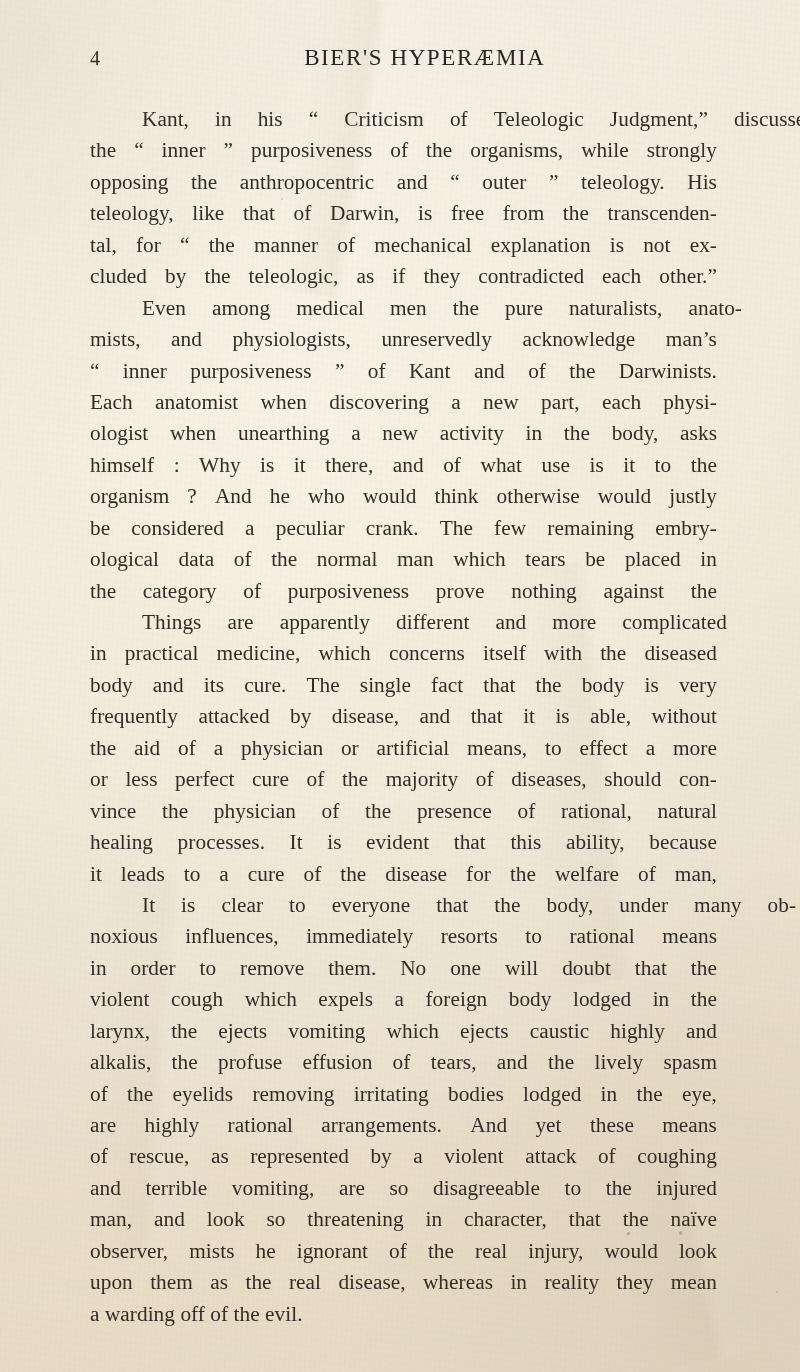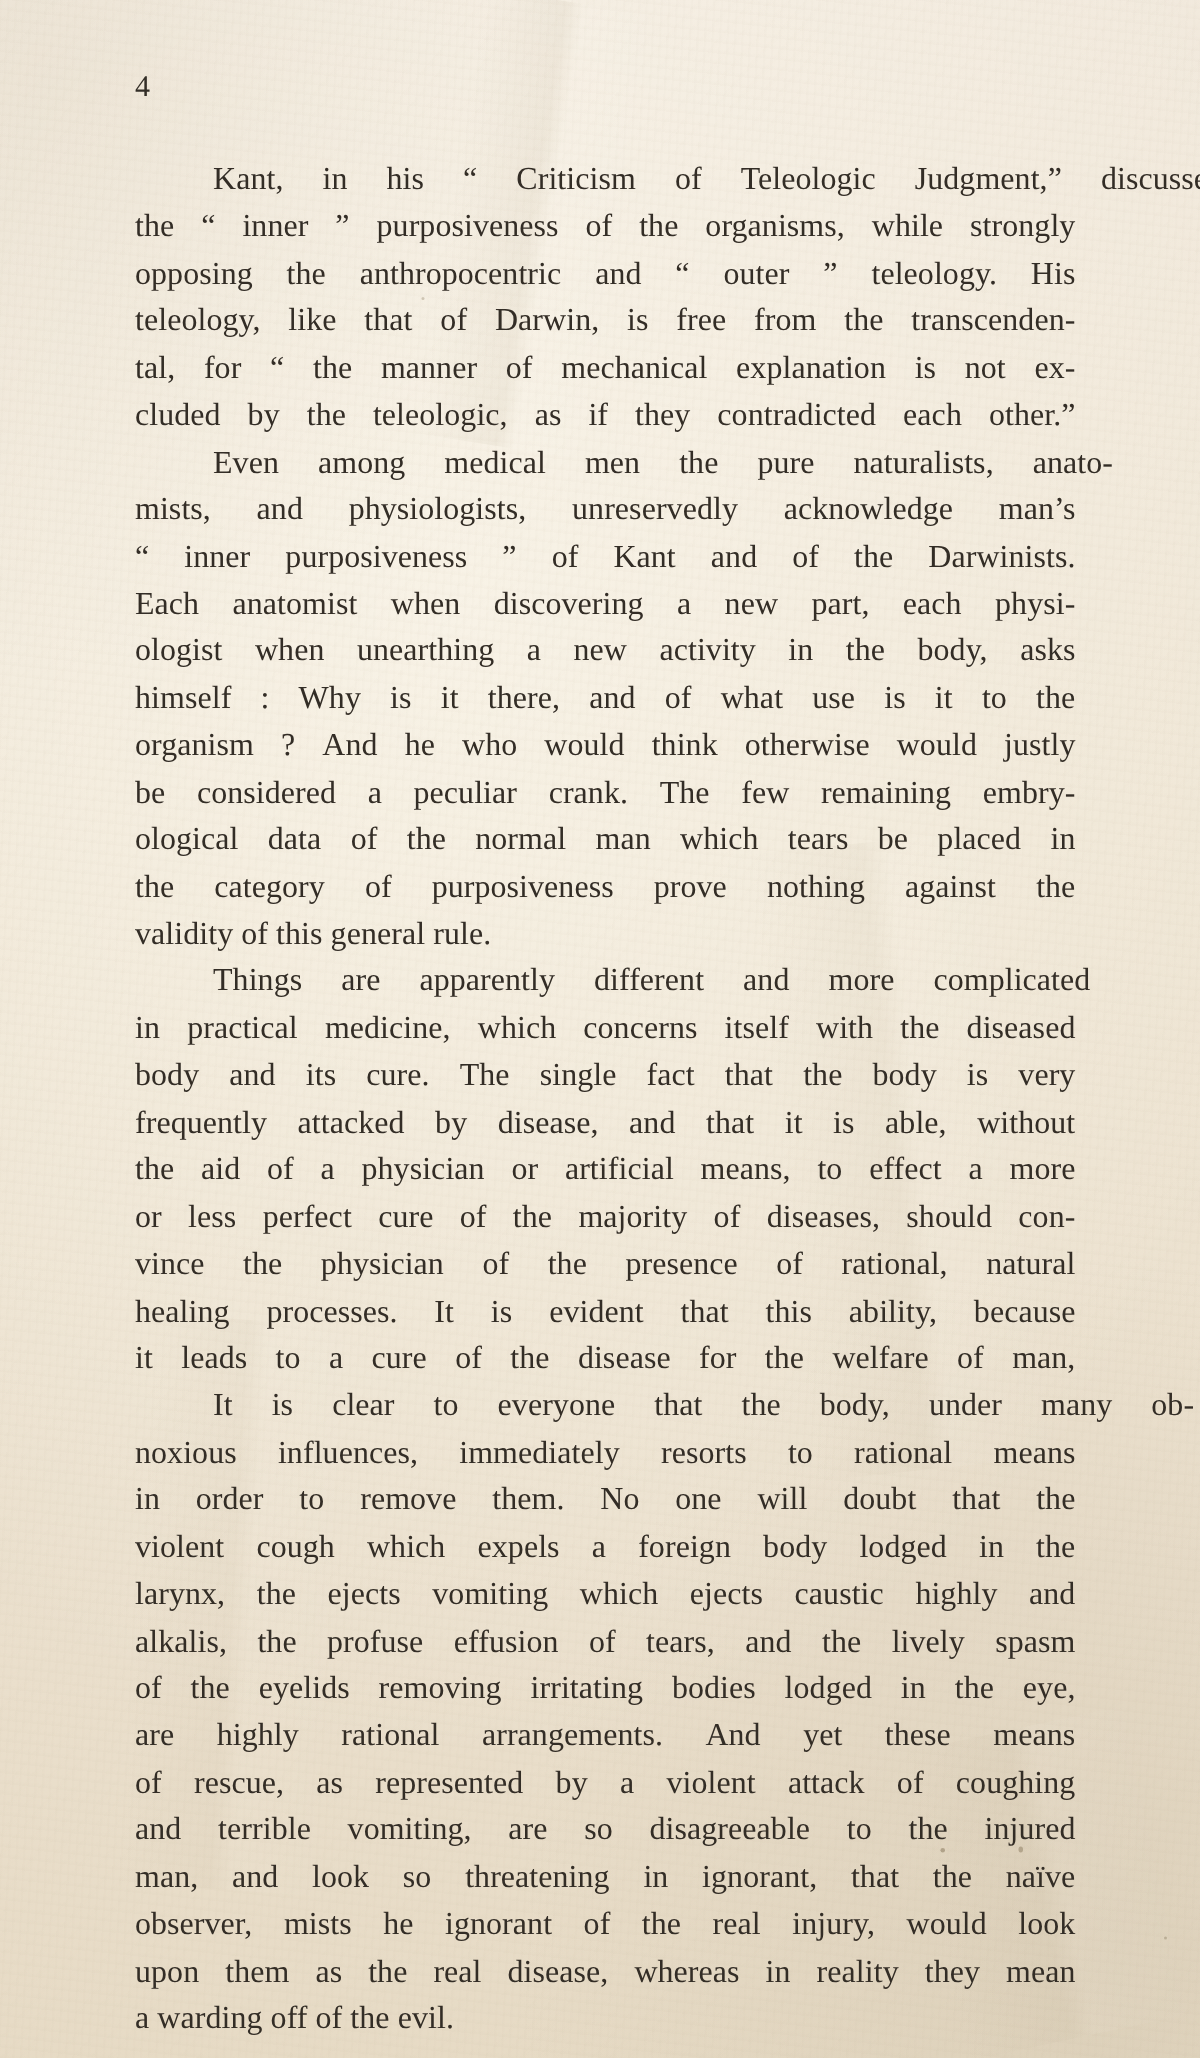--- a/index.html
+++ b/index.html
@@ -114,58 +114,58 @@
   <div class="crease c3"></div>
   <div class="crease c4"></div>
 
   <div class="speck" style="left:627px; top:1232px; width:3px; height:3px; opacity:.55;"></div>
   <div class="speck" style="left:679px; top:1231px; width:3px; height:4px; opacity:.5;"></div>
   <div class="speck" style="left:776px; top:1291px; width:2px; height:2px; opacity:.4;"></div>
   <div class="speck" style="left:281px; top:198px; width:2px; height:2px; opacity:.35;"></div>
 
   <div class="running-head">
     <div class="folio">4</div>
+    <div class="head-title">BIER'S HYPERÆMIA</div>
   </div>
 
   <div class="textblock">
       <div class="ln indent j"><span style="flex: 0 0 26px;"></span><span>Kant,</span><span>in</span><span>his</span><span>“</span><span>Criticism</span><span>of</span><span>Teleologic</span><span>Judgment,”</span><span>discusses</span></div>
       <div class="ln j"><span>the</span><span>“</span><span>inner</span><span>”</span><span>purposiveness</span><span>of</span><span>the</span><span>organisms,</span><span>while</span><span>strongly</span></div>
       <div class="ln j"><span>opposing</span><span>the</span><span>anthropocentric</span><span>and</span><span>“</span><span>outer</span><span>”</span><span>teleology.</span><span>His</span></div>
       <div class="ln j"><span>teleology,</span><span>like</span><span>that</span><span>of</span><span>Darwin,</span><span>is</span><span>free</span><span>from</span><span>the</span><span>transcenden-</span></div>
       <div class="ln j"><span>tal,</span><span>for</span><span>“</span><span>the</span><span>manner</span><span>of</span><span>mechanical</span><span>explanation</span><span>is</span><span>not</span><span>ex-</span></div>
       <div class="ln j"><span>cluded</span><span>by</span><span>the</span><span>teleologic,</span><span>as</span><span>if</span><span>they</span><span>contradicted</span><span>each</span><span>other.”</span></div>
       <div class="ln indent j"><span style="flex: 0 0 26px;"></span><span>Even</span><span>among</span><span>medical</span><span>men</span><span>the</span><span>pure</span><span>naturalists,</span><span>anato-</span></div>
       <div class="ln j"><span>mists,</span><span>and</span><span>physiologists,</span><span>unreservedly</span><span>acknowledge</span><span>man’s</span></div>
       <div class="ln j"><span>“</span><span>inner</span><span>purposiveness</span><span>”</span><span>of</span><span>Kant</span><span>and</span><span>of</span><span>the</span><span>Darwinists.</span></div>
       <div class="ln j"><span>Each</span><span>anatomist</span><span>when</span><span>discovering</span><span>a</span><span>new</span><span>part,</span><span>each</span><span>physi-</span></div>
       <div class="ln j"><span>ologist</span><span>when</span><span>unearthing</span><span>a</span><span>new</span><span>activity</span><span>in</span><span>the</span><span>body,</span><span>asks</span></div>
       <div class="ln j"><span>himself</span><span>:</span><span>Why</span><span>is</span><span>it</span><span>there,</span><span>and</span><span>of</span><span>what</span><span>use</span><span>is</span><span>it</span><span>to</span><span>the</span></div>
       <div class="ln j"><span>organism</span><span>?</span><span>And</span><span>he</span><span>who</span><span>would</span><span>think</span><span>otherwise</span><span>would</span><span>justly</span></div>
       <div class="ln j"><span>be</span><span>considered</span><span>a</span><span>peculiar</span><span>crank.</span><span>The</span><span>few</span><span>remaining</span><span>embry-</span></div>
       <div class="ln j"><span>ological</span><span>data</span><span>of</span><span>the</span><span>normal</span><span>man</span><span>which</span><span>tears</span><span>be</span><span>placed</span><span>in</span></div>
       <div class="ln j"><span>the</span><span>category</span><span>of</span><span>purposiveness</span><span>prove</span><span>nothing</span><span>against</span><span>the</span></div>
-      <div class="ln">validity of this general rule.</div>
       <div class="ln indent j"><span style="flex: 0 0 26px;"></span><span>Things</span><span>are</span><span>apparently</span><span>different</span><span>and</span><span>more</span><span>complicated</span></div>
       <div class="ln j"><span>in</span><span>practical</span><span>medicine,</span><span>which</span><span>concerns</span><span>itself</span><span>with</span><span>the</span><span>diseased</span></div>
       <div class="ln j"><span>body</span><span>and</span><span>its</span><span>cure.</span><span>The</span><span>single</span><span>fact</span><span>that</span><span>the</span><span>body</span><span>is</span><span>very</span></div>
       <div class="ln j"><span>frequently</span><span>attacked</span><span>by</span><span>disease,</span><span>and</span><span>that</span><span>it</span><span>is</span><span>able,</span><span>without</span></div>
       <div class="ln j"><span>the</span><span>aid</span><span>of</span><span>a</span><span>physician</span><span>or</span><span>artificial</span><span>means,</span><span>to</span><span>effect</span><span>a</span><span>more</span></div>
       <div class="ln j"><span>or</span><span>less</span><span>perfect</span><span>cure</span><span>of</span><span>the</span><span>majority</span><span>of</span><span>diseases,</span><span>should</span><span>con-</span></div>
       <div class="ln j"><span>vince</span><span>the</span><span>physician</span><span>of</span><span>the</span><span>presence</span><span>of</span><span>rational,</span><span>natural</span></div>
       <div class="ln j"><span>healing</span><span>processes.</span><span>It</span><span>is</span><span>evident</span><span>that</span><span>this</span><span>ability,</span><span>because</span></div>
       <div class="ln j"><span>it</span><span>leads</span><span>to</span><span>a</span><span>cure</span><span>of</span><span>the</span><span>disease</span><span>for</span><span>the</span><span>welfare</span><span>of</span><span>man,</span></div>
       <div class="ln indent j"><span style="flex: 0 0 26px;"></span><span>It</span><span>is</span><span>clear</span><span>to</span><span>everyone</span><span>that</span><span>the</span><span>body,</span><span>under</span><span>many</span><span>ob-</span></div>
       <div class="ln j"><span>noxious</span><span>influences,</span><span>immediately</span><span>resorts</span><span>to</span><span>rational</span><span>means</span></div>
       <div class="ln j"><span>in</span><span>order</span><span>to</span><span>remove</span><span>them.</span><span>No</span><span>one</span><span>will</span><span>doubt</span><span>that</span><span>the</span></div>
       <div class="ln j"><span>violent</span><span>cough</span><span>which</span><span>expels</span><span>a</span><span>foreign</span><span>body</span><span>lodged</span><span>in</span><span>the</span></div>
       <div class="ln j"><span>larynx,</span><span>the</span><span>ejects</span><span>vomiting</span><span>which</span><span>ejects</span><span>caustic</span><span>highly</span><span>and</span></div>
       <div class="ln j"><span>alkalis,</span><span>the</span><span>profuse</span><span>effusion</span><span>of</span><span>tears,</span><span>and</span><span>the</span><span>lively</span><span>spasm</span></div>
       <div class="ln j"><span>of</span><span>the</span><span>eyelids</span><span>removing</span><span>irritating</span><span>bodies</span><span>lodged</span><span>in</span><span>the</span><span>eye,</span></div>
       <div class="ln j"><span>are</span><span>highly</span><span>rational</span><span>arrangements.</span><span>And</span><span>yet</span><span>these</span><span>means</span></div>
       <div class="ln j"><span>of</span><span>rescue,</span><span>as</span><span>represented</span><span>by</span><span>a</span><span>violent</span><span>attack</span><span>of</span><span>coughing</span></div>
       <div class="ln j"><span>and</span><span>terrible</span><span>vomiting,</span><span>are</span><span>so</span><span>disagreeable</span><span>to</span><span>the</span><span>injured</span></div>
-      <div class="ln j"><span>man,</span><span>and</span><span>look</span><span>so</span><span>threatening</span><span>in</span><span>ignorant,</span><span>that</span><span>the</span><span>naïve</span></div>
+      <div class="ln j"><span>man,</span><span>and</span><span>look</span><span>so</span><span>threatening</span><span>in</span><span>character,</span><span>that</span><span>the</span><span>naïve</span></div>
       <div class="ln j"><span>observer,</span><span>mists</span><span>he</span><span>ignorant</span><span>of</span><span>the</span><span>real</span><span>injury,</span><span>would</span><span>look</span></div>
       <div class="ln j"><span>upon</span><span>them</span><span>as</span><span>the</span><span>real</span><span>disease,</span><span>whereas</span><span>in</span><span>reality</span><span>they</span><span>mean</span></div>
       <div class="ln">a warding off of the evil.</div>
     </div>
 
 </div>
 
 </body></html>

